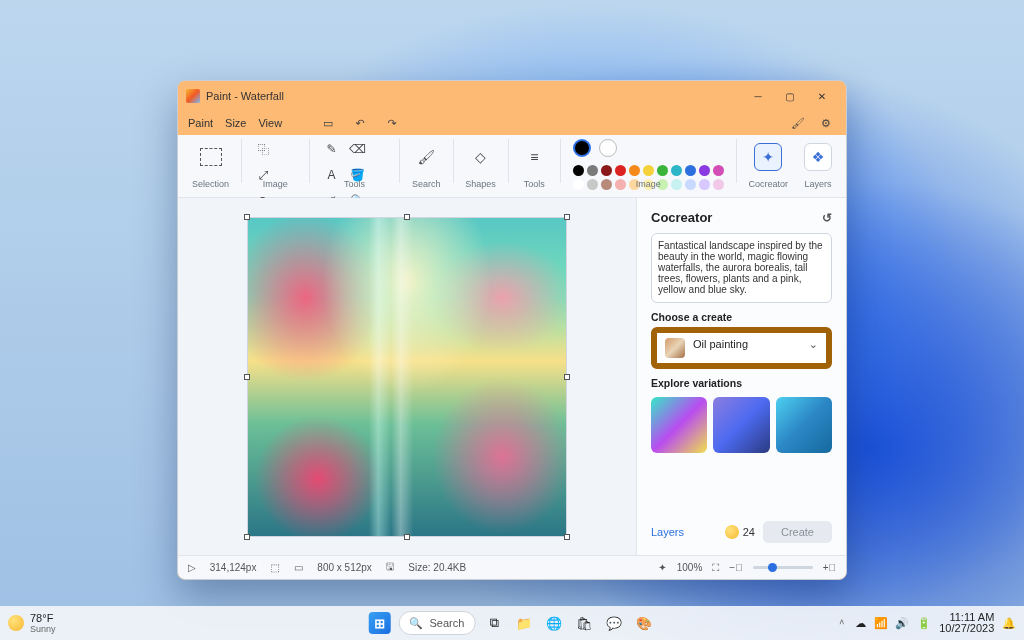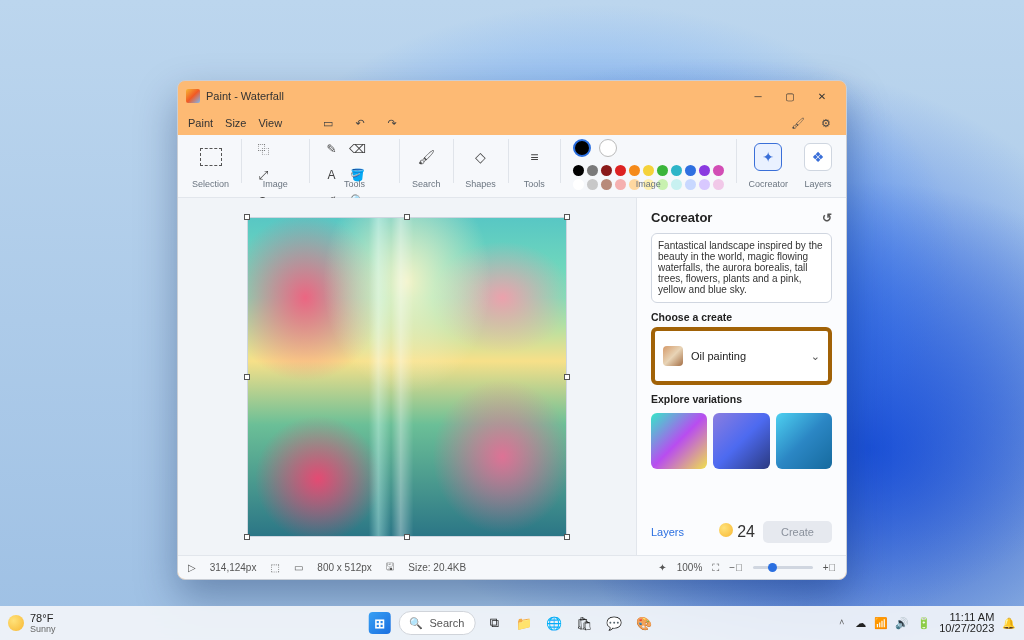--- a/index.html
+++ b/index.html
@@ -68,31 +68,31 @@
     linear-gradient(180deg,#58c7c4 0%,#7de0b8 25%,#f7e089 45%,#6bbf97 65%,#2b7686 100%)}
   .art::after{content:"";position:absolute;inset:0;background:
     linear-gradient(90deg,transparent 45%,rgba(255,255,255,.35) 48%,transparent 52%),
     linear-gradient(90deg,transparent 38%,rgba(190,255,235,.4) 41%,transparent 45%);mix-blend-mode:screen}
 
   .side{width:210px;border-left:1px solid #e2e6ec;background:#fbfcfe;padding:12px 14px;display:flex;flex-direction:column;font-size:11px;color:#222}
   .side h3{font-size:13px;font-weight:600;margin-bottom:8px;display:flex;align-items:center}
   .side h3 .hist{margin-left:auto;font-size:12px;color:#555}
   .side .lbl{font-size:10.5px;font-weight:600;margin:8px 0 4px;display:flex;align-items:center;gap:4px}
   .side textarea{width:100%;height:70px;border:1px solid #d0d6e0;border-radius:6px;padding:6px;font-size:10px;color:#333;resize:none;font-family:inherit;background:#fff}
-  .style-select{display:flex;align-items:center;gap:8px;border:4px solid #a16207;border-radius:6px;padding:15px 8px;background:#fff}
+  .style-select{display:flex;gap:8px;border:6px solid #a16207;border-radius:6px;padding:5px 8px;background:#fff}
   .style-thumb{width:20px;height:20px;border-radius:4px;background:linear-gradient(135deg,#d59a6a,#e8d4b6,#a46e45)}
   .style-select .chev-d{margin-left:auto;font-size:11px;color:#555}
   .variations{display:flex;gap:6px;margin-top:4px}
   .var{flex:1;aspect-ratio:1;border-radius:6px}
   .var1{background:linear-gradient(135deg,#34e8c8,#b84df0,#f0e04d)}
   .var2{background:linear-gradient(135deg,#8a7de0,#4d6af0,#2b3a80)}
   .var3{background:linear-gradient(135deg,#4dd0f0,#2b86c4,#166a9e)}
   .side-footer{margin-top:auto;display:flex;align-items:center;gap:8px;padding-top:10px}
   .side-footer .cancel{color:#2b6fe0;font-size:11px}
-  .credits{margin-left:auto;display:flex;gap:4px;font-size:16px;color:#333}
+  .credits{margin-left:auto;display:flex;align-items:center;gap:4px;font-size:11px;color:#333}
   .credits .coin{width:14px;height:14px;border-radius:50%;background:radial-gradient(circle at 35% 35%,#ffe27a,#f7b733)}
   .create-btn{padding:5px 18px;border-radius:5px;background:#e6e9ef;color:#8a919c;font-size:11px}
 
   .status{height:24px;border-top:1px solid #e2e6ec;background:#f6f8fb;display:flex;align-items:center;font-size:10px;color:#555;padding:0 10px;gap:14px}
   .status .right{margin-left:auto;display:flex;align-items:center;gap:10px}
   .zoom-track{width:60px;height:3px;background:#d0d6e0;border-radius:2px;position:relative}
   .zoom-track::after{content:"";position:absolute;left:25%;top:-3px;width:9px;height:9px;border-radius:50%;background:#2b6fe0}
 </style>
 </head>
 <body>

